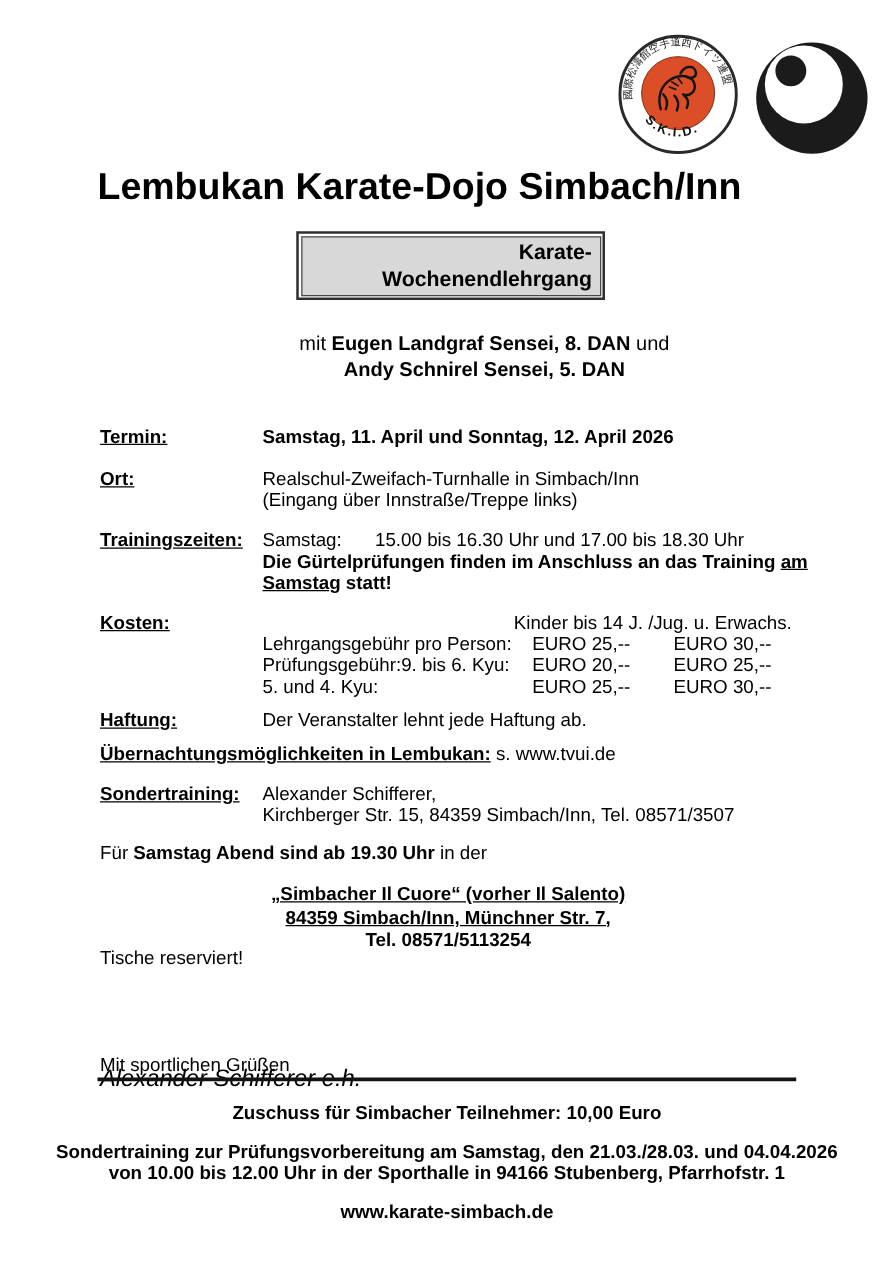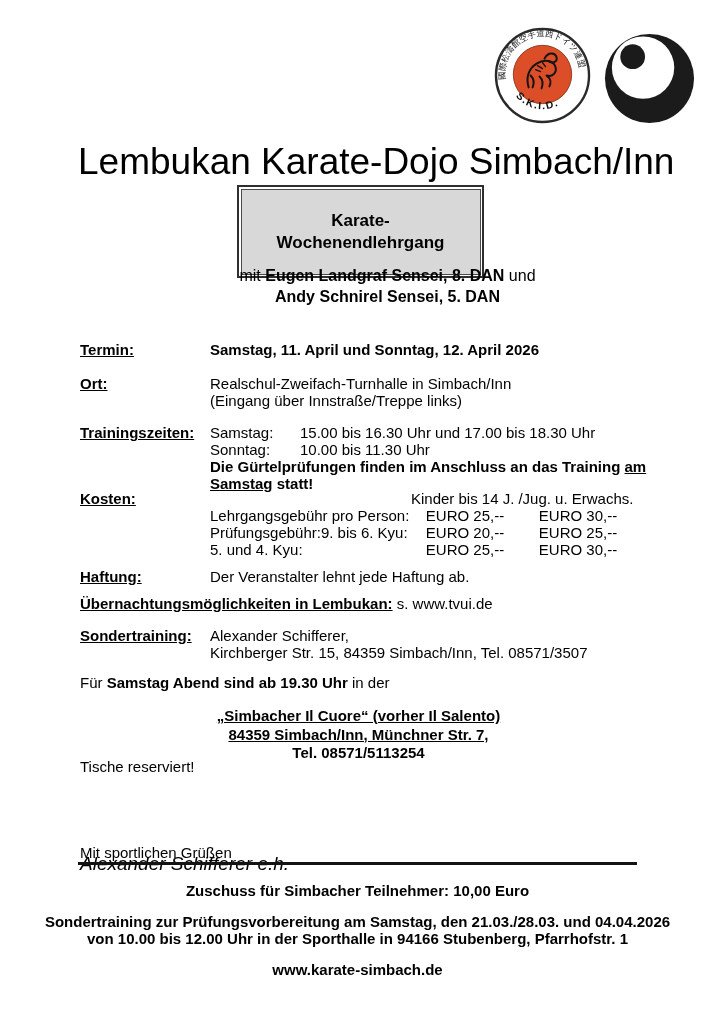--- a/index.html
+++ b/index.html
@@ -8,24 +8,24 @@
     font-family:"Liberation Sans","DejaVu Sans",sans-serif; color:#000;
     font-size:15px; line-height:17px; overflow:hidden;
   }
   .abs { position:absolute; }
   .b { font-weight:bold; }
   .u { text-decoration:underline; }
 
   .logos { top:26px; left:493px; display:flex; gap:8px; }
   .logo { width:99px; height:99px; }
 
-  .title { top:147px; left:78px; font-size:37px; line-height:30px; font-weight:normal; letter-spacing:0px; white-space:nowrap; }
+  .title { top:135px; left:78px; font-size:30px; line-height:30px; font-weight:bold; letter-spacing:0px; white-space:nowrap; }
 
   .subtitle-box { top:185px; left:237px; width:247px; border:2.5px solid #2f2f2f; background:#fff; padding:1.5px; box-sizing:border-box; }
-  .subtitle-inner { border:1.5px solid #4a4a4a; background:#d8d8d8; text-align:center; font-weight:bold; font-size:17px; line-height:22px; padding:20px 6px; }
+  .subtitle-inner { border:1.5px solid #4a4a4a; background:#d8d8d8; text-align:right; font-weight:bold; font-size:17px; line-height:22px; padding:1px 6px; }
 
   .instructors { top:265px; left:0; width:715px; text-align:center; font-size:16px; line-height:21px;padding-left:30px; }
 
   .sec { left:80px; width:557px; }
   .grid2 { display:grid; grid-template-columns:130px 1fr; }
   .lbl { font-weight:bold; text-decoration:underline; white-space:nowrap; }
 
   .trow { display:grid; grid-template-columns:90px 1fr; }
   .note1 { font-weight:bold; white-space:nowrap; text-align:justify; text-align-last:justify; }
   .note2 { font-weight:bold; }
@@ -109,24 +109,20 @@
     </span>
   </div>
 
   <div class="abs sec grid2" style="top:424px">
     <span class="lbl">Trainingszeiten:</span>
     <span>
       <div class="trow">
         <span>Samstag:</span>
         <span>15.00 bis 16.30 Uhr und 17.00 bis 18.30 Uhr</span>
       </div>
-      <div class="trow">
-        <span>Sonntag:</span>
-        <span>10.00 bis 11.30 Uhr</span>
-      </div>
       <div class="note1"><span>Die Gürtelprüfungen finden im Anschluss an das Training </span><span class="u">am</span></div>
       <div class="note2"><span class="u">Samstag</span><span> statt!</span></div>
     </span>
   </div>
 
   <div class="abs sec grid2" style="top:490px">
     <span class="lbl">Kosten:</span>
     <span>
       <div class="kgrid">
         <span class="kdesc"></span>

